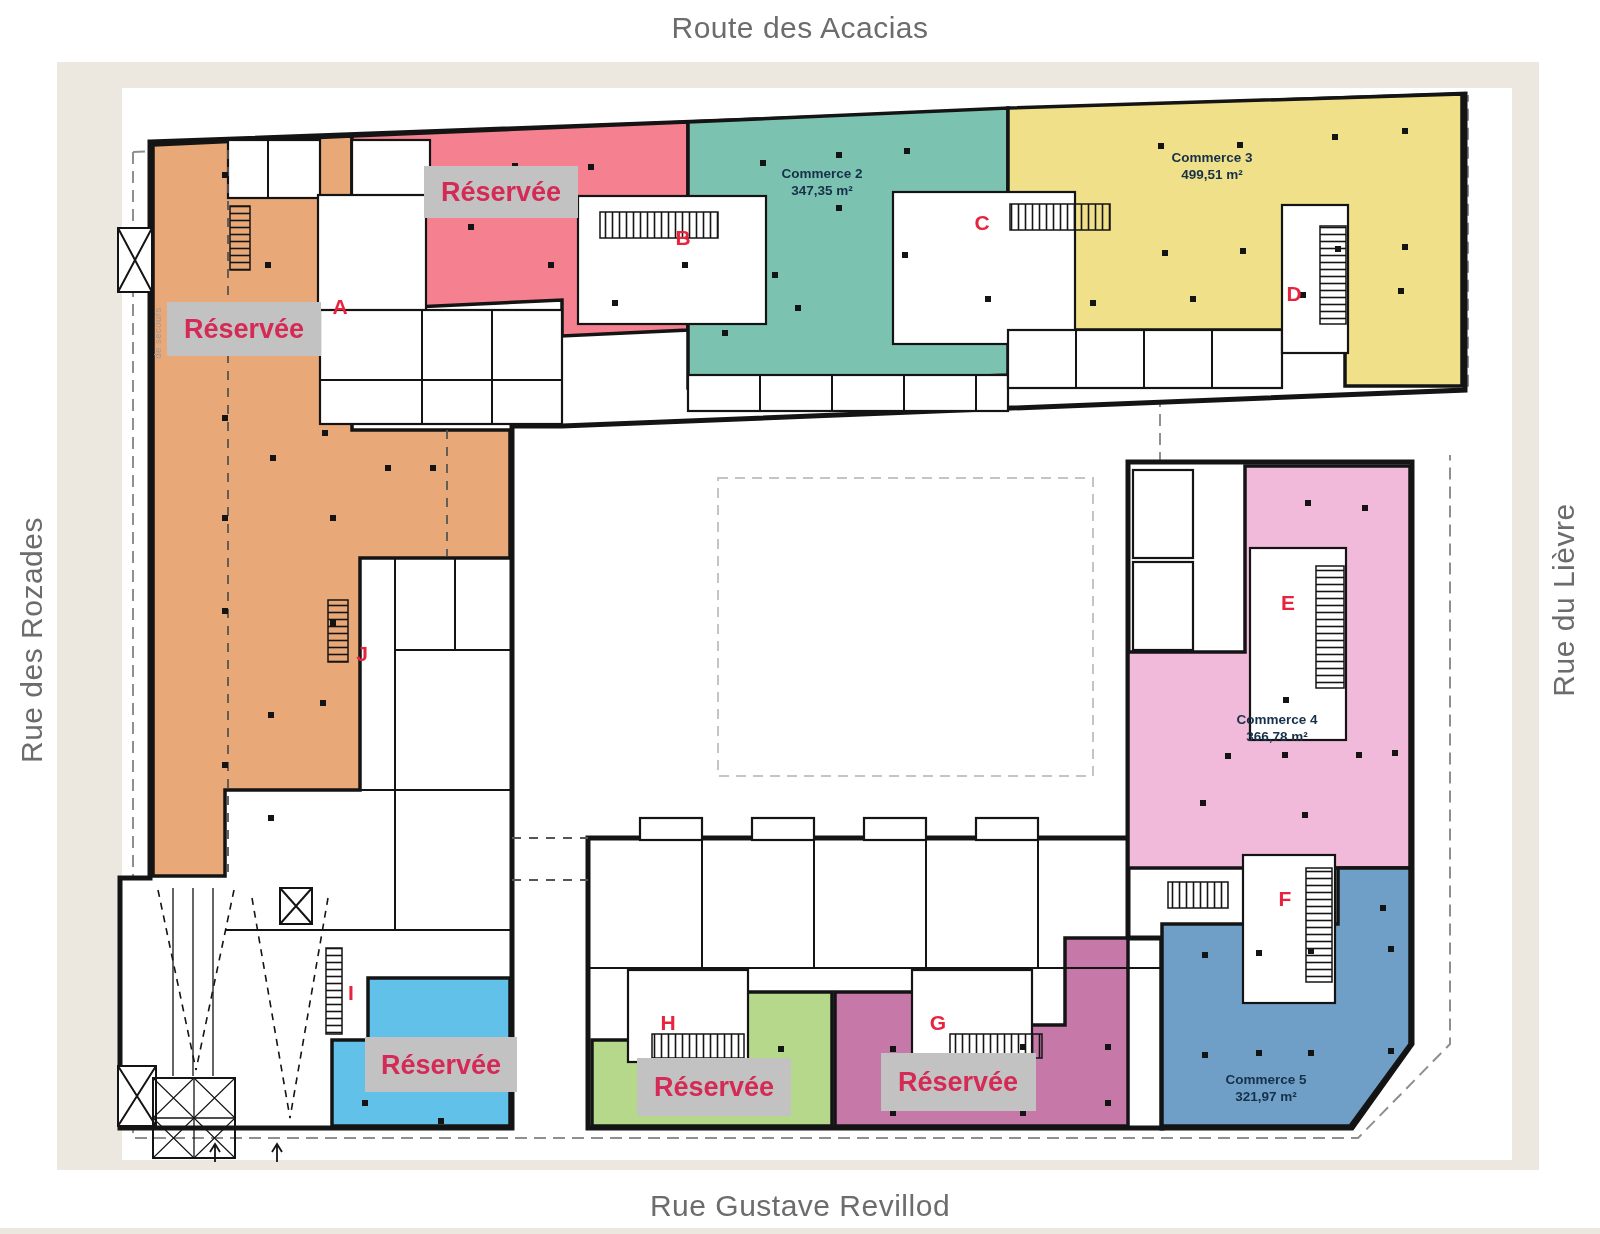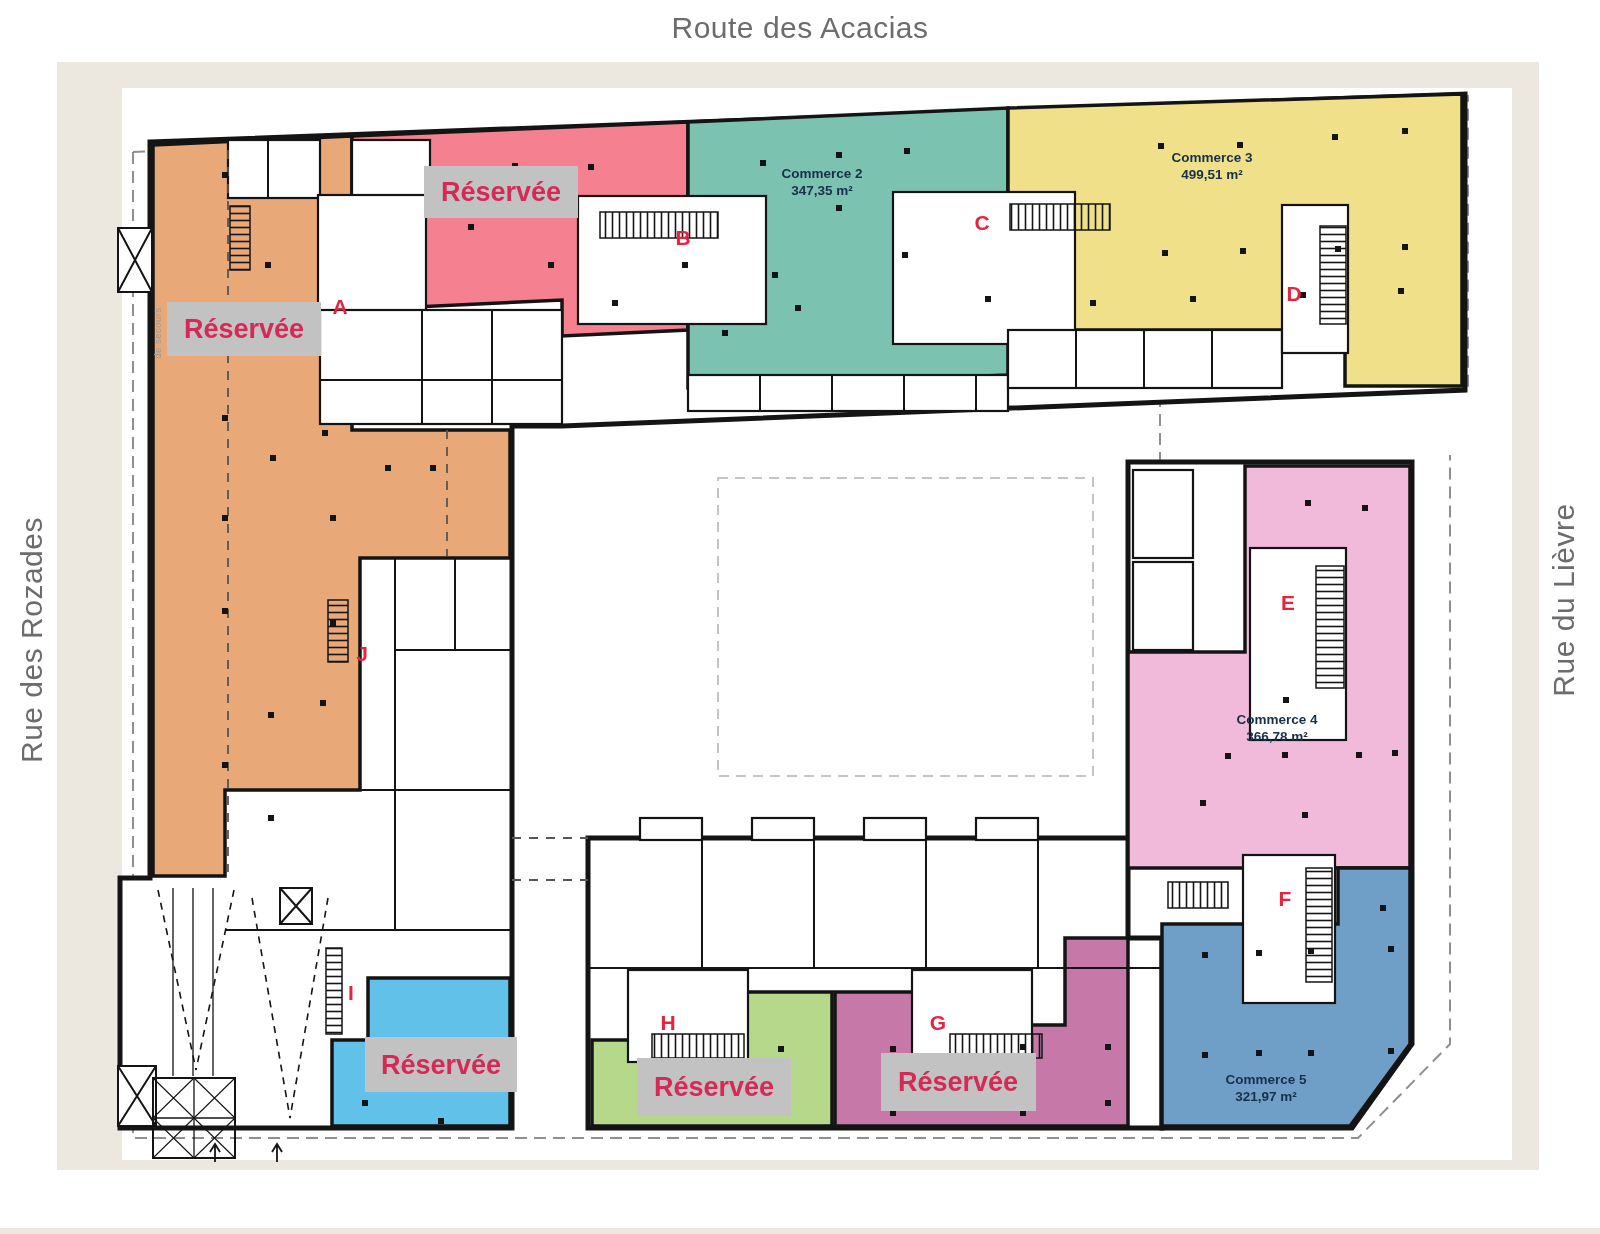--- a/index.html
+++ b/index.html
@@ -14,20 +14,21 @@
   .rsv{font-size:27px;font-weight:bold;}
   .com{font-size:13.5px;font-weight:bold;fill:#17304a;text-anchor:middle;}
   .ltr{font-size:21px;font-weight:bold;text-anchor:middle;}
 </style>
 </head>
 <body>
 
 <div class="stage">
 
   <div class="street h" style="top:8px">Route des Acacias</div>
+  <div class="street h" style="top:1186px">Rue Gustave Revillod</div>
   <div class="street v" style="left:-118px;top:622px">Rue des Rozades</div>
   <div class="street v" style="left:1414px;top:582px">Rue du Lièvre</div>
   <div style="position:absolute;left:0;top:1228px;width:1600px;height:6px;background:#ece8df"></div>
 
   <svg width="1600" height="1234" viewBox="0 0 1600 1234">
     <defs>
       <pattern id="tv" width="7" height="12" patternUnits="userSpaceOnUse">
         <path d="M3.5,0 V12" stroke="#141414" stroke-width="1.6"></path>
       </pattern>
       <pattern id="th" width="12" height="7" patternUnits="userSpaceOnUse">

